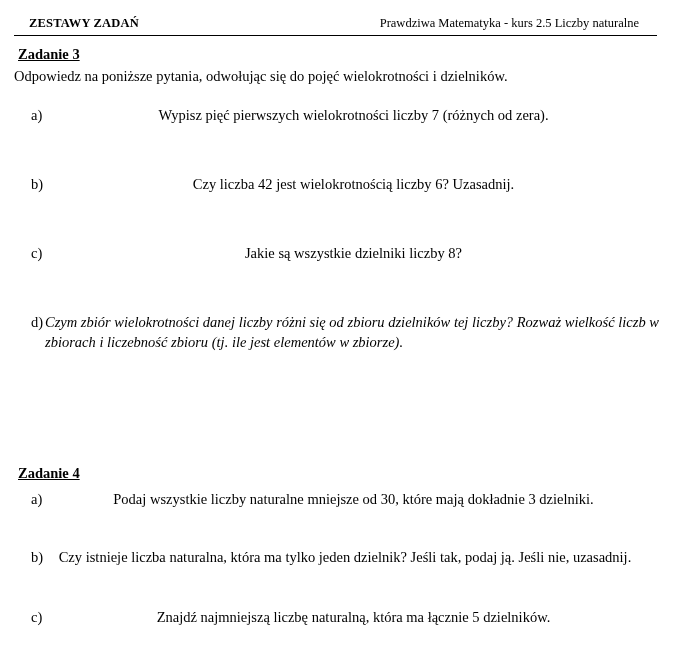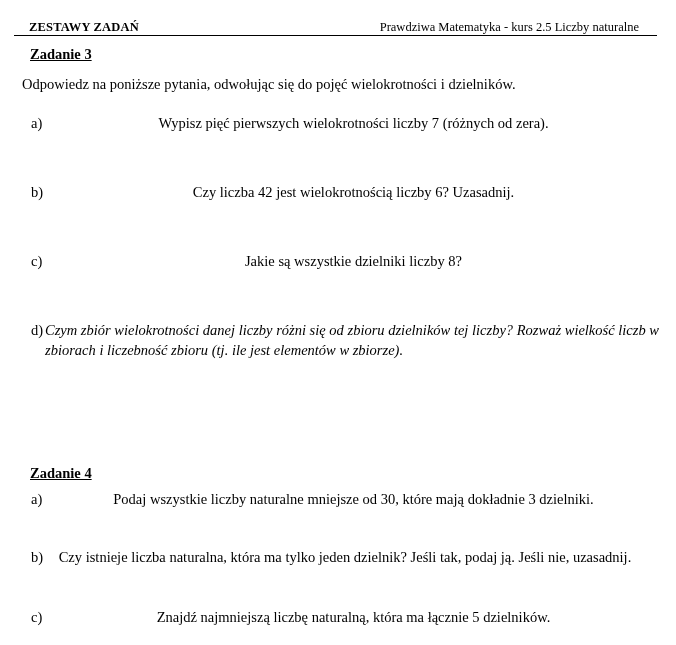--- a/index.html
+++ b/index.html
@@ -21,21 +21,21 @@
     height: 645px;
     box-sizing: border-box;
   }
   .header {
     position: absolute;
     top: 11px;
     left: 14px;
     width: 643px;
     height: 24px;
     display: flex;
-    align-items: flex-end;
+    align-items: center;
     justify-content: space-between;
   }
   .header-left {
     font-family: "Liberation Serif", serif;
     font-weight: bold;
     font-size: 12.5px;
     letter-spacing: 0.2px;
     padding-left: 15px;
   }
   .header-right {
@@ -54,27 +54,27 @@
   .task {
     position: absolute;
     left: 14px;
     width: 648px;
   }
   .task-title {
     font-family: "Liberation Serif", serif;
     font-weight: bold;
     font-size: 14.5px;
     text-decoration: underline;
-    margin: 0 0 4px 16px;
+    margin: 0 0 4px 4px;
     display: inline-block;
   }
   .task-intro {
     font-family: "Liberation Serif", serif;
     font-size: 14.5px;
-    margin: 8px;
+    margin: 0;
     line-height: 1.28;
   }
   .items {
     margin: 0;
     padding: 0;
     list-style: none;
   }
   .item {
     display: flex;
     align-items: flex-start;

